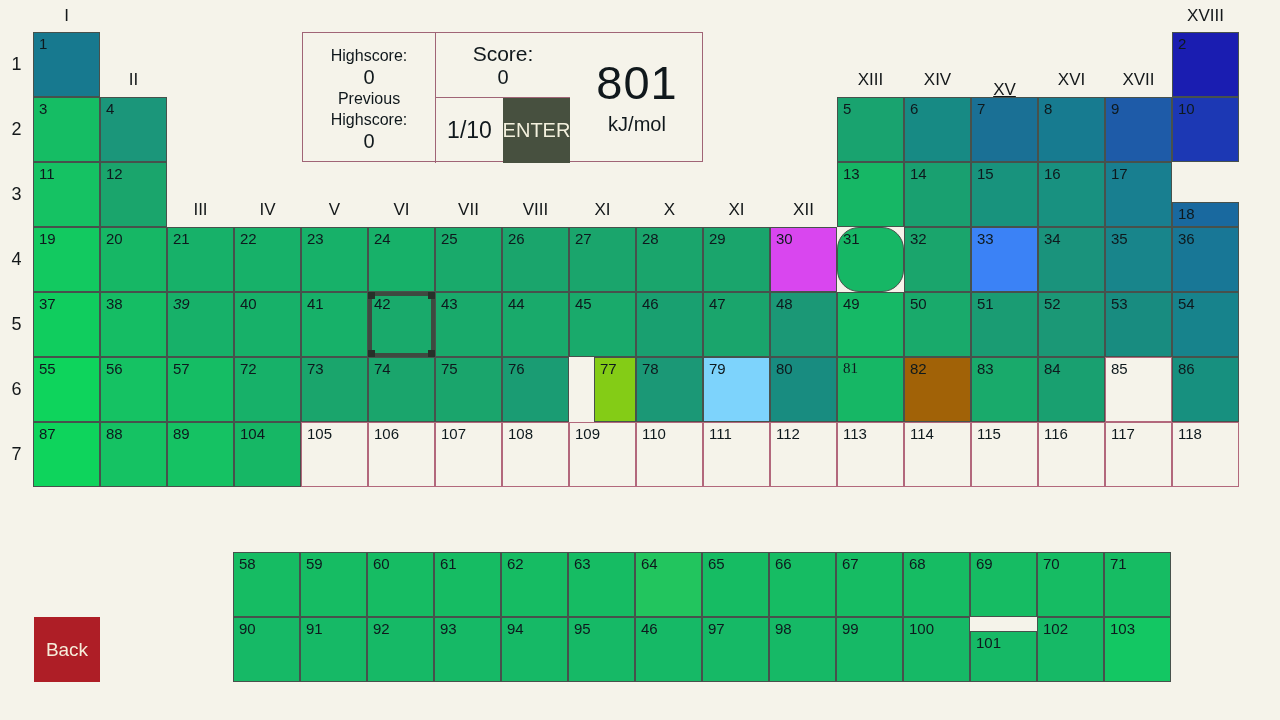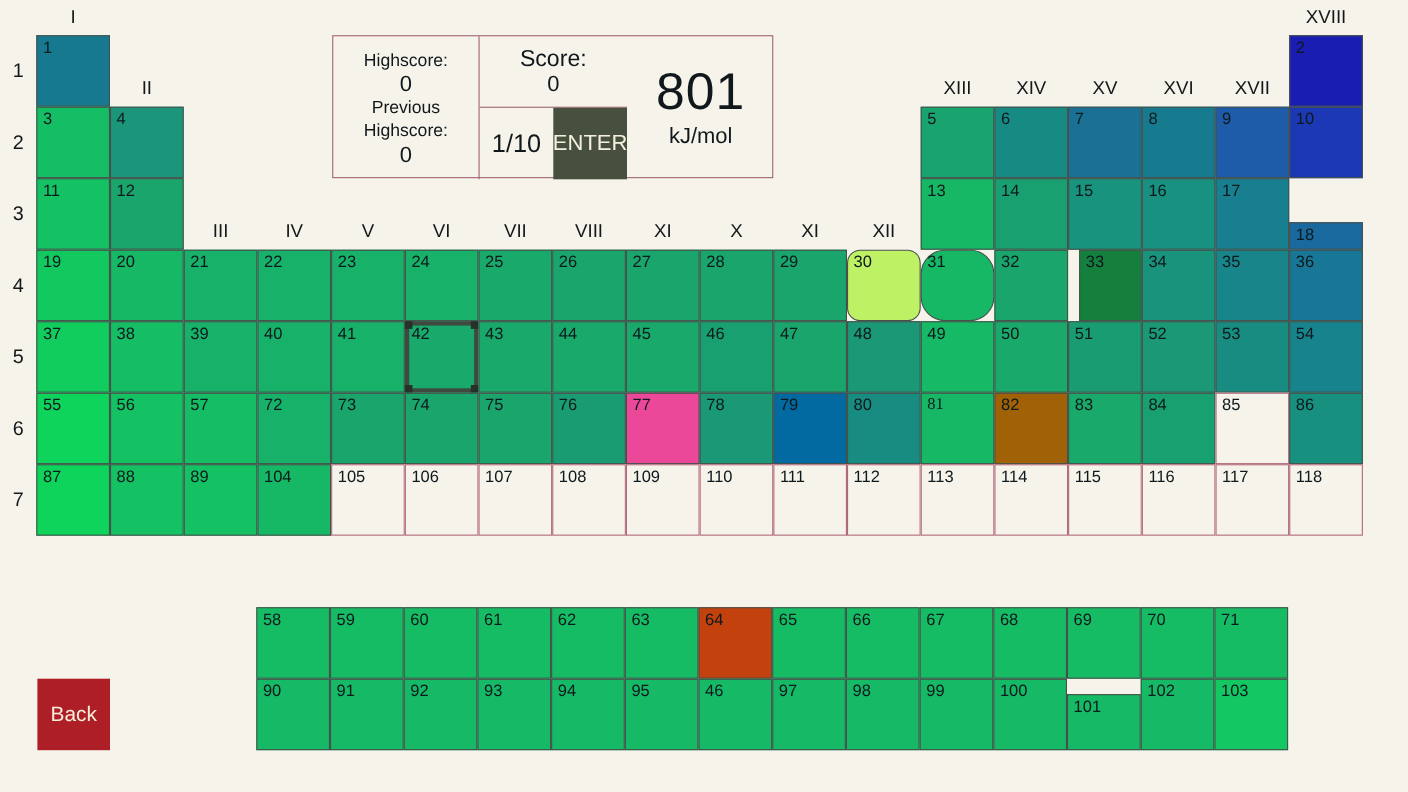--- a/index.html
+++ b/index.html
@@ -185,48 +185,48 @@
       </div>
       <div class="cell" style="grid-area: 4 / 9; background-color: rgb(26, 165, 108);">
         <span class="cellnum">27</span>
       </div>
       <div class="cell" style="grid-area: 4 / 10; background-color: rgb(26, 165, 108);">
         <span class="cellnum">28</span>
       </div>
       <div class="cell" style="grid-area: 4 / 11; background-color: rgb(26, 165, 108);">
         <span class="cellnum">29</span>
       </div>
-      <div class="cell" style="grid-area: 4 / 12; background-color: #bef264; border-radius: 12px;">
+      <div class="cell" style="grid-area: 4 / 12; background-color: #d946ef;">
         <span class="cellnum">30</span>
       </div>
       <div class="cell" style="grid-area: 4 / 13; background-color: rgb(22, 183, 101); border-radius: 22px;">
         <span class="cellnum">31</span>
       </div>
       <div class="cell" style="grid-area: 4 / 14; background-color: rgb(26, 165, 108);">
         <span class="cellnum">32</span>
       </div>
-      <div class="cell" style="grid-area: 4 / 15; background-color: #15803d; margin-left: 10px;">
+      <div class="cell" style="grid-area: 4 / 15; background-color: #3b82f6;">
         <span class="cellnum">33</span>
       </div>
       <div class="cell" style="grid-area: 4 / 16; background-color: rgb(26, 147, 124);">
         <span class="cellnum">34</span>
       </div>
       <div class="cell" style="grid-area: 4 / 17; background-color: rgb(24, 133, 139);">
         <span class="cellnum">35</span>
       </div>
       <div class="cell" style="grid-area: 4 / 18; background-color: rgb(24, 119, 150);">
         <span class="cellnum">36</span>
       </div>
       <div class="cell" style="grid-area: 5 / 1; background-color: rgb(16, 205, 94);">
         <span class="cellnum">37</span>
       </div>
       <div class="cell" style="grid-area: 5 / 2; background-color: rgb(21, 189, 100);">
         <span class="cellnum">38</span>
       </div>
-      <div class="cell" style="grid-area: 5 / 3; background-color: rgb(23, 177, 105);">
+      <div class="cell" style="grid-area: 5 / 3; background-color: rgb(23, 177, 105); font-style: italic;">
         <span class="cellnum">39</span>
       </div>
       <div class="cell" style="grid-area: 5 / 4; background-color: rgb(23, 177, 105);">
         <span class="cellnum">40</span>
       </div>
       <div class="cell" style="grid-area: 5 / 5; background-color: rgb(23, 177, 105);">
         <span class="cellnum">41</span>
       </div>
       <div class="cell selected" style="grid-area: 5 / 6; background-color: rgb(25, 170, 107);">
         <span class="cellnum">42</span>
@@ -284,27 +284,27 @@
       </div>
       <div class="cell" style="grid-area: 6 / 6; background-color: rgb(26, 165, 108);">
         <span class="cellnum">74</span>
       </div>
       <div class="cell" style="grid-area: 6 / 7; background-color: rgb(26, 165, 108);">
         <span class="cellnum">75</span>
       </div>
       <div class="cell" style="grid-area: 6 / 8; background-color: rgb(26, 156, 115);">
         <span class="cellnum">76</span>
       </div>
-      <div class="cell" style="grid-area: 6 / 9; background-color: #ec4899;">
+      <div class="cell" style="grid-area: 6 / 9; background-color: #84cc16; margin-left: 25px;">
         <span class="cellnum">77</span>
       </div>
       <div class="cell" style="grid-area: 6 / 10; background-color: rgb(27, 152, 118);">
         <span class="cellnum">78</span>
       </div>
-      <div class="cell" style="grid-area: 6 / 11; background-color: #0369a1; text-decoration: underline;">
+      <div class="cell" style="grid-area: 6 / 11; background-color: #7dd3fc; text-decoration: underline;">
         <span class="cellnum">79</span>
       </div>
       <div class="cell" style="grid-area: 6 / 12; background-color: rgb(24, 140, 128);">
         <span class="cellnum">80</span>
       </div>
       <div class="cell" style="grid-area: 6 / 13; background-color: rgb(22, 183, 101); font-family: Liberation Serif, serif;">
         <span class="cellnum">81</span>
       </div>
       <div class="cell" style="grid-area: 6 / 14; background-color: #a16207;">
         <span class="cellnum">82</span>
@@ -389,21 +389,21 @@
       </div>
       <div class="cell" style="grid-area: 1 / 4; background-color: rgb(22, 188, 99);">
         <span class="cellnum">61</span>
       </div>
       <div class="cell" style="grid-area: 1 / 5; background-color: rgb(22, 188, 99);">
         <span class="cellnum">62</span>
       </div>
       <div class="cell" style="grid-area: 1 / 6; background-color: rgb(22, 188, 99);">
         <span class="cellnum">63</span>
       </div>
-      <div class="cell" style="grid-area: 1 / 7; background-color: #c2410c; text-align: right;">
+      <div class="cell" style="grid-area: 1 / 7; background-color: #22c55e; text-align: right;">
         <span class="cellnum">64</span>
       </div>
       <div class="cell" style="grid-area: 1 / 8; background-color: rgb(22, 188, 99);">
         <span class="cellnum">65</span>
       </div>
       <div class="cell" style="grid-area: 1 / 9; background-color: rgb(22, 188, 99);">
         <span class="cellnum">66</span>
       </div>
       <div class="cell" style="grid-area: 1 / 10; background-color: rgb(22, 188, 99);">
         <span class="cellnum">67</span>
@@ -463,21 +463,21 @@
         <span class="cellnum">103</span>
       </div>
     </div>
 
   <div id="labels">
       <span class="glabel" style="left: 33px; top: 6px;">I</span>
       <span class="glabel" style="left: 1172px; top: 6px;">XVIII</span>
       <span class="glabel" style="left: 100px; top: 70px;">II</span>
       <span class="glabel" style="left: 837px; top: 70px;">XIII</span>
       <span class="glabel" style="left: 904px; top: 70px;">XIV</span>
-      <span class="glabel" style="left: 971px; top: 70px;">XV</span>
+      <span class="glabel" style="left: 971px; top: 80px; text-decoration: underline;">XV</span>
       <span class="glabel" style="left: 1038px; top: 70px;">XVI</span>
       <span class="glabel" style="left: 1105px; top: 70px;">XVII</span>
       <span class="glabel" style="left: 167px; top: 200px;">III</span>
       <span class="glabel" style="left: 234px; top: 200px;">IV</span>
       <span class="glabel" style="left: 301px; top: 200px;">V</span>
       <span class="glabel" style="left: 368px; top: 200px;">VI</span>
       <span class="glabel" style="left: 435px; top: 200px;">VII</span>
       <span class="glabel" style="left: 502px; top: 200px;">VIII</span>
       <span class="glabel" style="left: 569px; top: 200px;">XI</span>
       <span class="glabel" style="left: 636px; top: 200px;">X</span>

